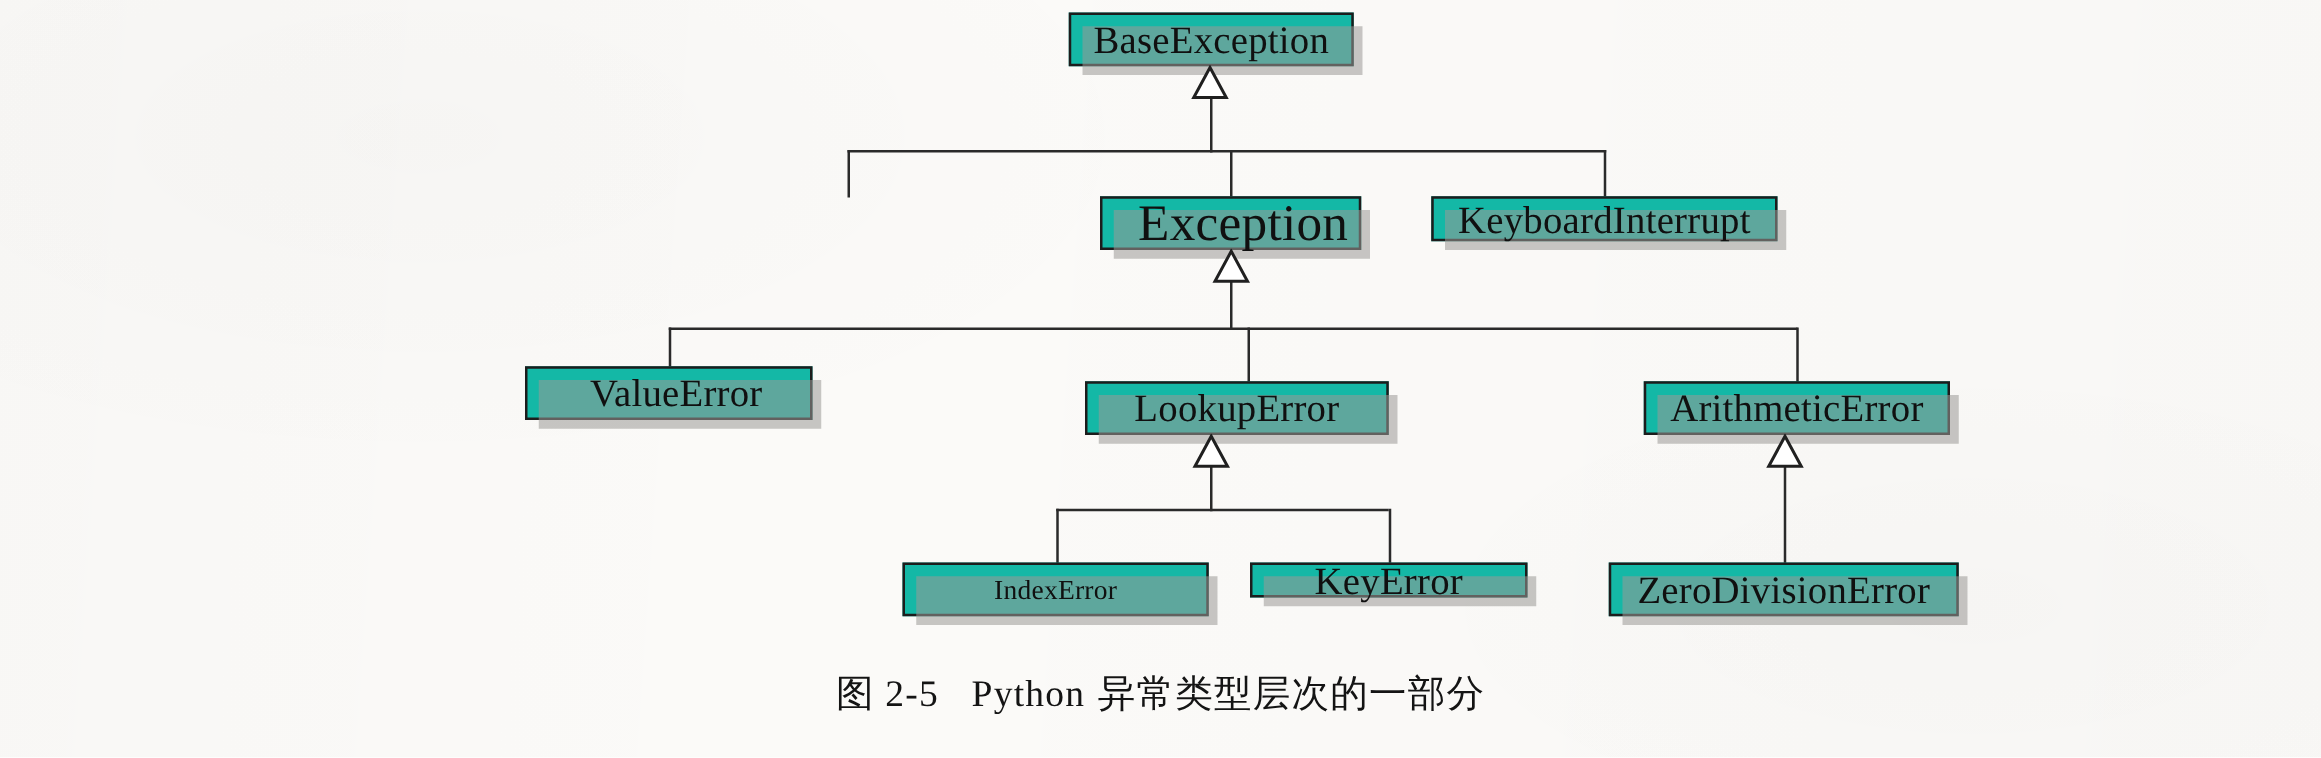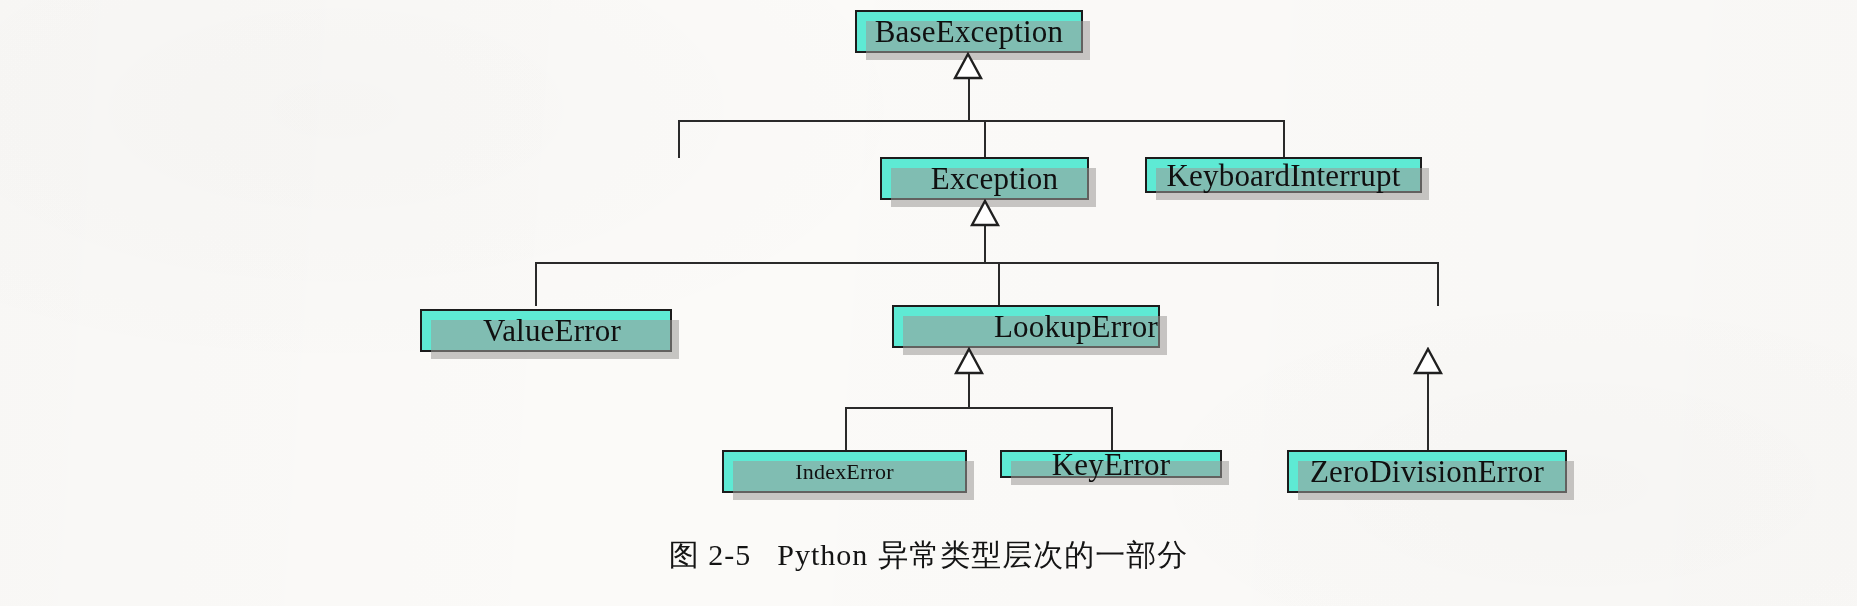--- a/index.html
+++ b/index.html
@@ -24,21 +24,21 @@
       radial-gradient(ellipse 900px 400px at 18% 18%, rgba(0,0,0,0.016), rgba(0,0,0,0) 70%),
       radial-gradient(ellipse 700px 300px at 85% 80%, rgba(0,0,0,0.013), rgba(0,0,0,0) 70%),
       linear-gradient(94deg, rgba(0,0,0,0.010) 0%, rgba(0,0,0,0) 35%, rgba(0,0,0,0.012) 100%);
     pointer-events: none;
   }
 
   
   .node {
     position: absolute;
     box-sizing: border-box;
-    background: #5eead4;
+    background: #14b8a6;
     border: 2px solid #1c1c1c;
     display: flex;
     align-items: center;
     justify-content: center;
     color: #101010;
     white-space: nowrap;
     letter-spacing: 0.2px;
     z-index: 3;
   }
   
@@ -143,35 +143,38 @@
       <polygon points="16,2 29,26 3,26" fill="#ffffff" stroke="#202020" stroke-width="2.4" stroke-linejoin="miter"></polygon>
     </svg>
   </div>
 
   <div class="node" style="left:855px; top:10px; width:228px; height:43px;">
     <span class="node-label" style="font-size:31px;">BaseException</span>
   </div>
 
 
   <div class="node" style="left:880px; top:157px; width:209px; height:43px;">
-    <span class="node-label" style="font-size:31px;margin-left:20px;">Exception</span>
+    <span class="node-label" style="font-size:41px;margin-left:20px;">Exception</span>
   </div>
 
   <div class="node" style="left:1145px; top:157px; width:277px; height:36px;text-align:right;">
     <span class="node-label" style="font-size:31px;">KeyboardInterrupt</span>
   </div>
 
-  <div class="node" style="left:420px; top:309px; width:252px; height:43px;padding-left:12px;">
+  <div class="node" style="left:420px; top:293px; width:230px; height:43px;padding-left:12px;">
     <span class="node-label" style="font-size:31px;">ValueError</span>
   </div>
 
-  <div class="node" style="left:892px; top:305px; width:268px; height:43px;justify-content:flex-end;">
+  <div class="node" style="left:868px; top:305px; width:243px; height:43px;">
     <span class="node-label" style="font-size:31px;">LookupError</span>
   </div>
 
+  <div class="node" style="left:1315px; top:305px; width:245px; height:43px;">
+    <span class="node-label" style="font-size:31px;">ArithmeticError</span>
+  </div>
 
   <div class="node" style="left:722px; top:450px; width:245px; height:43px;">
     <span class="node-label" style="font-size:22px;">IndexError</span>
   </div>
 
   <div class="node" style="left:1000px; top:450px; width:222px; height:28px;">
     <span class="node-label" style="font-size:31px;">KeyError</span>
   </div>
 
   <div class="node" style="left:1287px; top:450px; width:280px; height:43px;">

